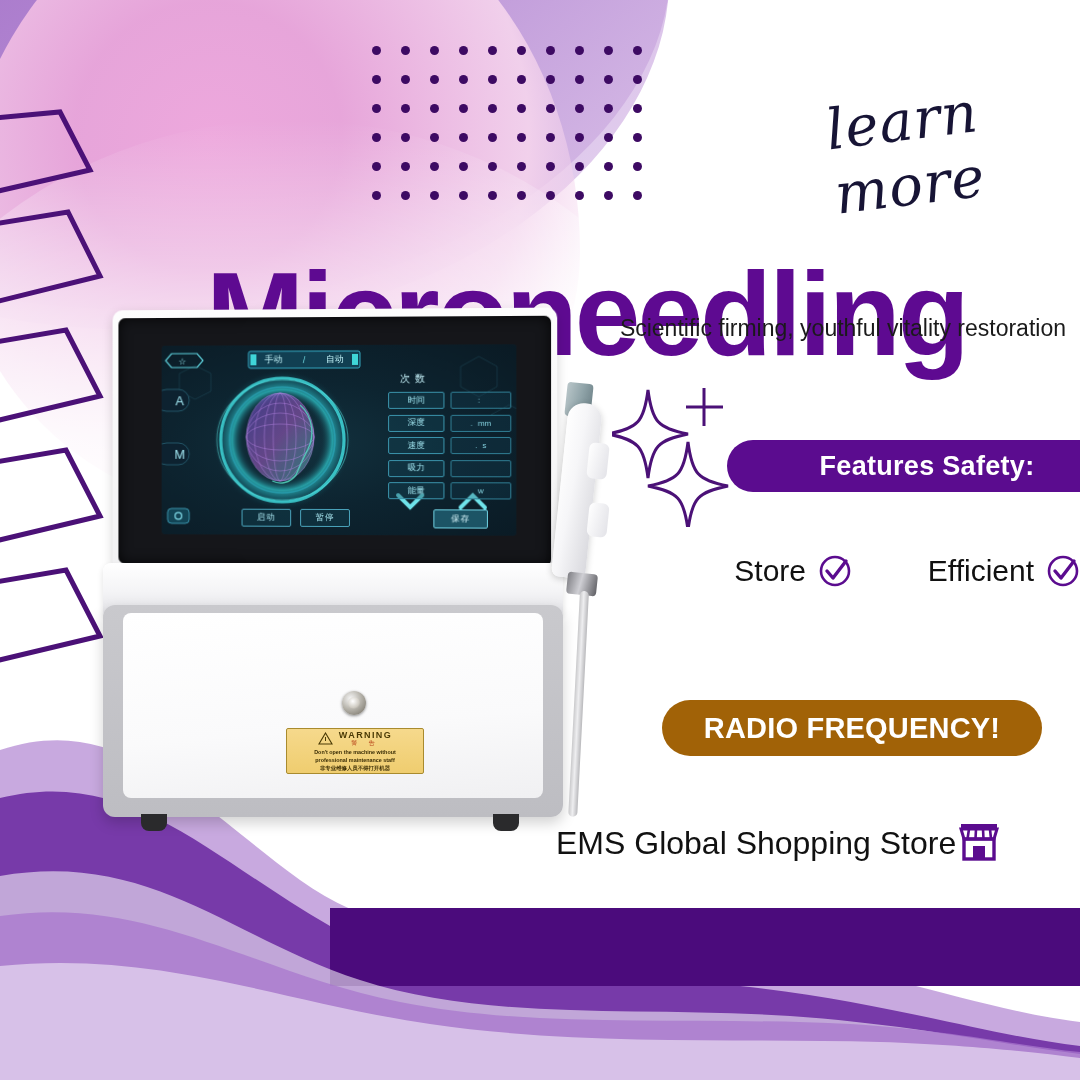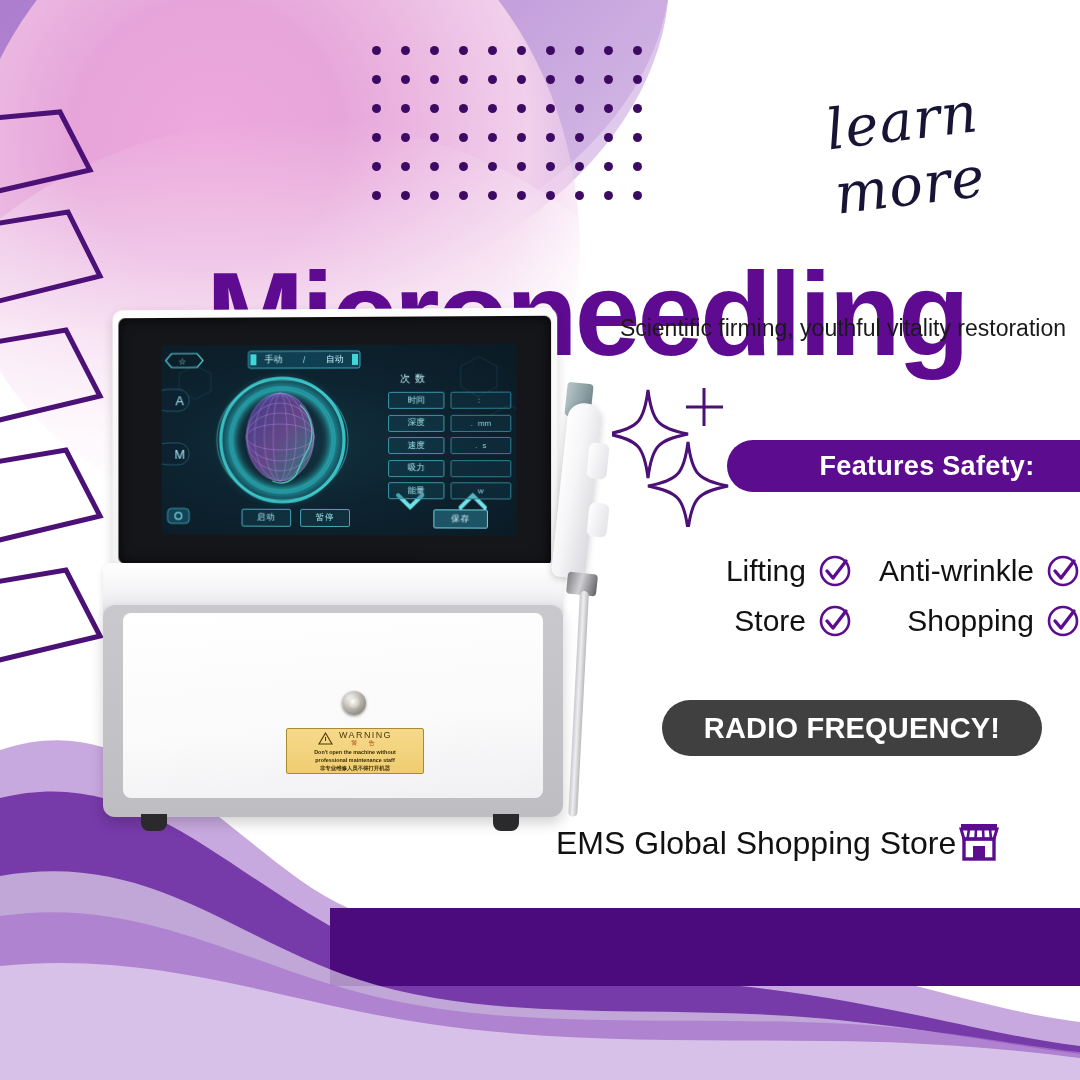--- a/index.html
+++ b/index.html
@@ -80,21 +80,21 @@
   .features{position:absolute;left:700px;top:550px;width:380px;}
   .feat-row{display:flex;align-items:center;margin-bottom:8px;height:42px;}
   .feat-cell{display:flex;align-items:center;}
   .feat-cell .lbl{font-size:30px;color:#111;white-space:nowrap;}
   .feat-cell .chk{margin-left:12px;display:inline-flex;}
   .col-a{width:152px;justify-content:flex-end;}
   .col-b{width:228px;justify-content:flex-end;}
 
   .rf-pill{
     position:absolute;left:662px;top:700px;width:380px;height:56px;
-    background:#404040;border-radius:28px;
+    background:#a16207;border-radius:28px;
     display:flex;align-items:center;justify-content:center;text-align:right;
   }
   .rf-pill span{color:#fff;font-size:29px;font-weight:700;letter-spacing:.2px;}
 
   .store{
     position:absolute;left:556px;top:818px;display:flex;align-items:center;gap:0;justify-content:center;
   }
   .store .stxt{font-size:32px;color:#111;white-space:nowrap;}
 
   
@@ -149,21 +149,21 @@
     background:radial-gradient(circle at 40% 35%,#fff 0%,#cfcbc2 60%,#8d8a82 100%);
   }
   .warn{
     position:absolute;left:163px;top:115px;width:136px;height:44px;
     background:linear-gradient(180deg,#f6d98c 0%,#efcd6f 100%);
     border:1px solid #a98b2e;border-radius:2px;
     display:flex;flex-direction:column;align-items:center;justify-content:center;
     overflow:hidden;
   }
   .warn-top{display:flex;align-items:center;gap:6px;}
-  .warn-w{font-size:9px;font-weight:400;color:#4a3a05;letter-spacing:1.4px;}
+  .warn-w{font-size:9px;font-weight:700;color:#4a3a05;letter-spacing:1.4px;}
   .warn-cn{font-size:6px;color:#b8431a;letter-spacing:5px;margin-top:-1px;}
   .warn-l1,.warn-l2,.warn-l3{
     font-size:5.4px;font-weight:700;color:#3a2d05;line-height:1.5;white-space:nowrap;
   }
   .foot{position:absolute;width:26px;height:17px;background:#2a2a2c;border-radius:0 0 8px 8px;bottom:-14px;}
 
   
   .hp{position:absolute;left:445px;top:72px;width:80px;height:270px;}
   .hp-body{
     position:absolute;left:20px;top:26px;width:34px;height:175px;
@@ -302,50 +302,30 @@
 
   <div class="subtitle">Scientific firming, youthful vitality restoration</div>
 
   <div class="feat-pill">
     <span>Features Safety:</span>
   </div>
 
   <div class="features">
     <div class="feat-row">
       <div class="feat-cell col-a">
-        <span class="lbl">Lifting</span>
-        <span class="chk">
-          <svg width="34" height="34" viewBox="0 0 34 34">
-              <circle cx="17" cy="17" r="14" fill="none" stroke="#5b0c8f" stroke-width="2.6"></circle>
-              <path d="M9 17 L15 24 L28 7" fill="none" stroke="#5b0c8f" stroke-width="3.4" stroke-linecap="round" stroke-linejoin="round"></path>
-            </svg>
-        </span>
-      </div>
-      <div class="feat-cell col-b">
-        <span class="lbl">Anti-wrinkle</span>
-        <span class="chk">
-          <svg width="34" height="34" viewBox="0 0 34 34">
-              <circle cx="17" cy="17" r="14" fill="none" stroke="#5b0c8f" stroke-width="2.6"></circle>
-              <path d="M9 17 L15 24 L28 7" fill="none" stroke="#5b0c8f" stroke-width="3.4" stroke-linecap="round" stroke-linejoin="round"></path>
-            </svg>
-        </span>
-      </div>
-    </div>
-    <div class="feat-row">
-      <div class="feat-cell col-a">
         <span class="lbl">Store</span>
         <span class="chk">
           <svg width="34" height="34" viewBox="0 0 34 34">
               <circle cx="17" cy="17" r="14" fill="none" stroke="#5b0c8f" stroke-width="2.6"></circle>
               <path d="M9 17 L15 24 L28 7" fill="none" stroke="#5b0c8f" stroke-width="3.4" stroke-linecap="round" stroke-linejoin="round"></path>
             </svg>
         </span>
       </div>
       <div class="feat-cell col-b">
-        <span class="lbl">Shopping</span>
+        <span class="lbl">Efficient</span>
         <span class="chk">
           <svg width="34" height="34" viewBox="0 0 34 34">
               <circle cx="17" cy="17" r="14" fill="none" stroke="#5b0c8f" stroke-width="2.6"></circle>
               <path d="M9 17 L15 24 L28 7" fill="none" stroke="#5b0c8f" stroke-width="3.4" stroke-linecap="round" stroke-linejoin="round"></path>
             </svg>
         </span>
       </div>
     </div>
   </div>
 

